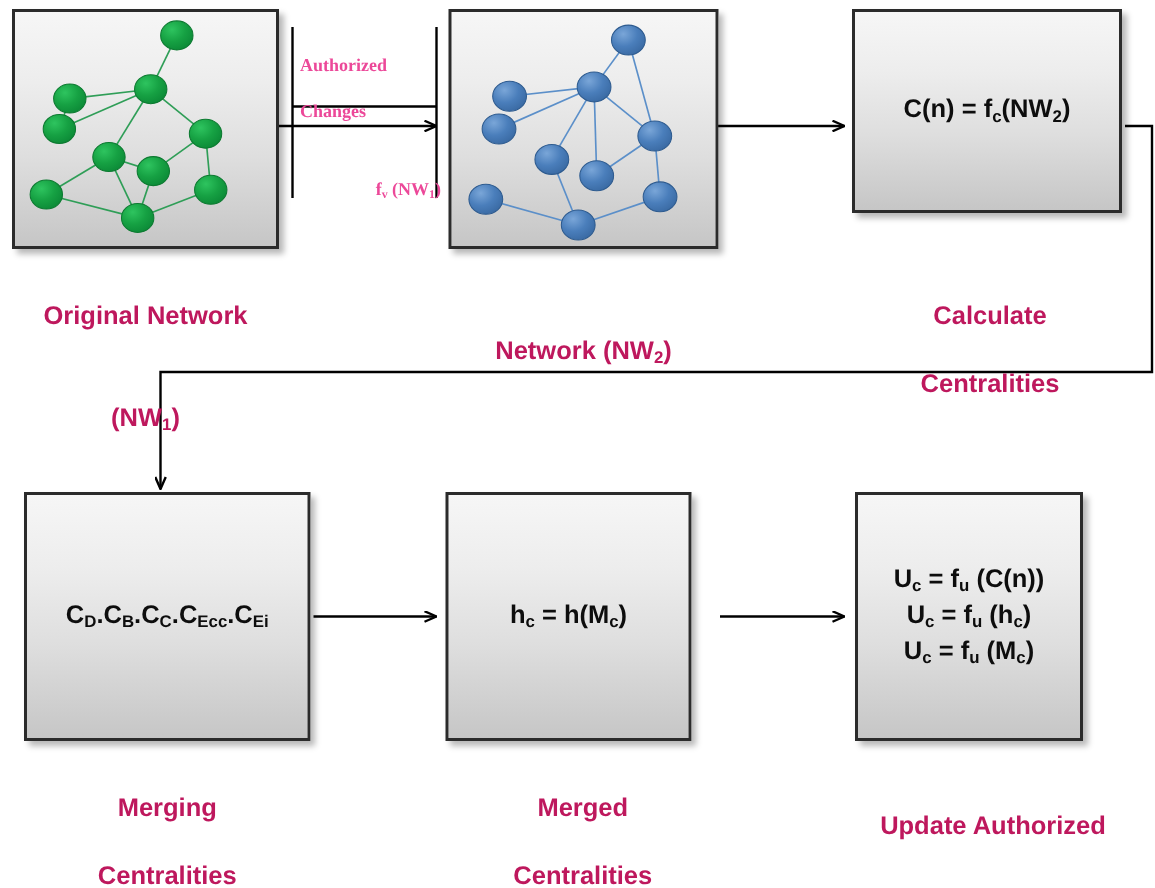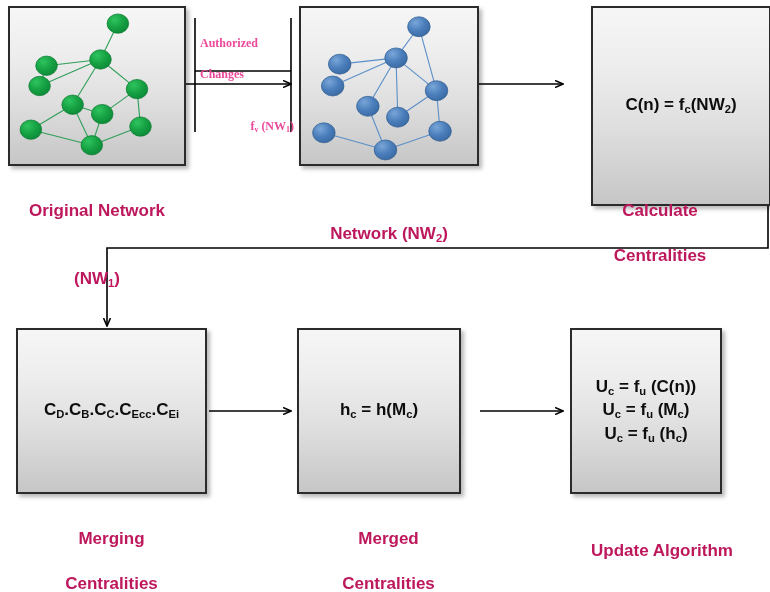--- a/index.html
+++ b/index.html
@@ -205,21 +205,21 @@
           <ellipse cx="48" cy="91" rx="6.4" ry="6.4" fill="url(#blue-graph-nodegrad)" stroke="#2e5b8f" stroke-width="0.7" vector-effect="non-scaling-stroke"></ellipse>
         </g>
       </svg>
   </div>
   <div class="caption" style="left:291px; top:178px; width:196px;">
     <div>
       <span>Network (NW</span><sub>2</sub><span>)</span>
     </div>
   </div>
 
-  <div class="node-box" style="left:591px; top:6px; width:180px; height:200px;">
+  <div class="node-box" style="left:568px; top:6px; width:180px; height:136px;">
     <div class="formula">
       <span>C(n) = f</span><sub>c</sub><span>(NW</span><sub>2</sub><span>)</span>
     </div>
   </div>
   <div class="caption" style="left:562px; top:178px; width:196px;text-align:center;">
     <div>Calculate</div>
     <div>Centralities</div>
   </div>
 
   <div class="node-box" style="left:16px; top:328px; width:191px; height:166px;">
@@ -243,22 +243,22 @@
   <div class="caption" style="left:289px; top:506px; width:199px;">
     <div>Merged</div>
     <div>Centralities</div>
     
   </div>
 
   <div class="node-box" style="left:570px; top:328px; width:152px; height:166px;">
     <div class="formula">
       <span class="lines" id="update-lines">
           <span><span>U</span><sub>c</sub><span> = f</span><sub>u</sub><span> (C(n))</span></span>
+          <span><span>U</span><sub>c</sub><span> = f</span><sub>u</sub><span> (h</span><sub>c</sub><span>)</span></span>
           <span><span>U</span><sub>c</sub><span> = f</span><sub>u</sub><span> (M</span><sub>c</sub><span>)</span></span>
-          <span><span>U</span><sub>c</sub><span> = f</span><sub>u</sub><span> (h</span><sub>c</sub><span>)</span></span>
         </span>
     </div>
   </div>
   <div class="caption" style="left:562px; top:518px; width:200px;">
-    <div>Update Algorithm</div>
+    <div>Update Authorized</div>
   </div>
 
 </div>
 
 </body></html>

